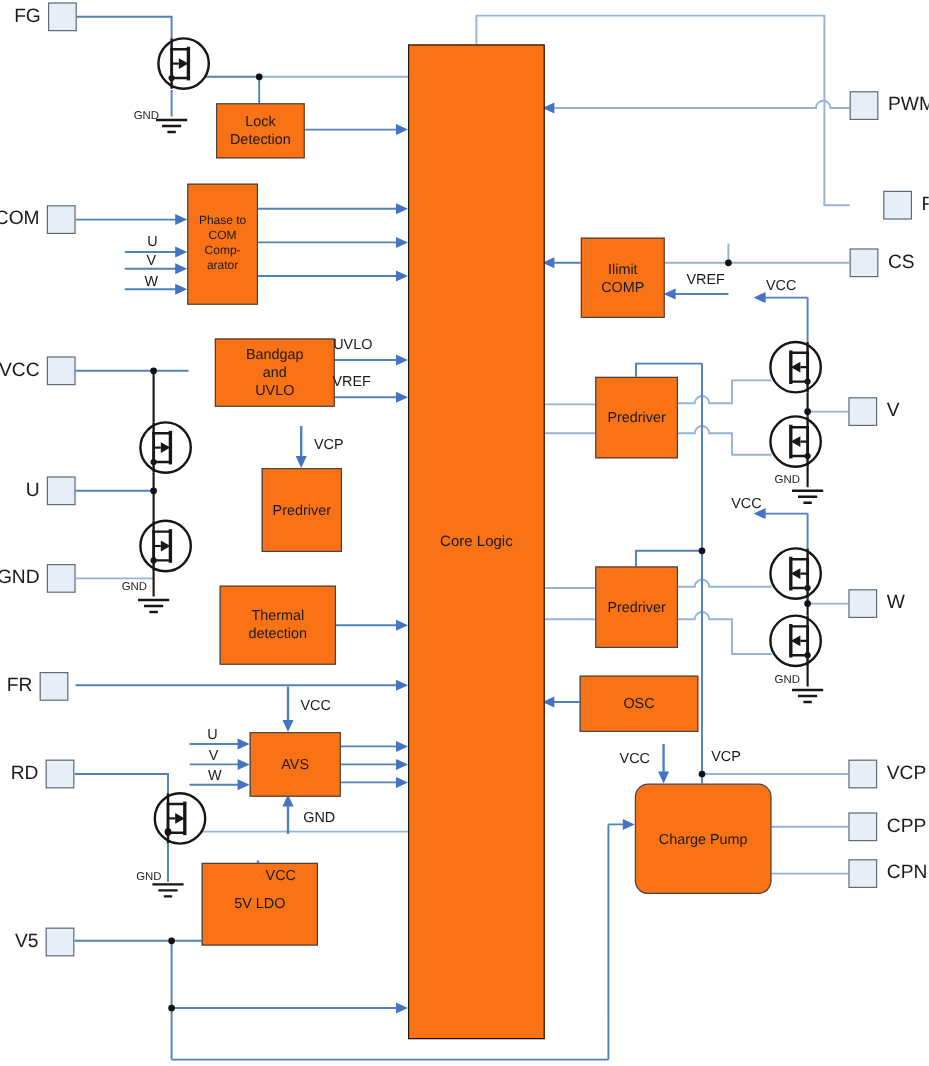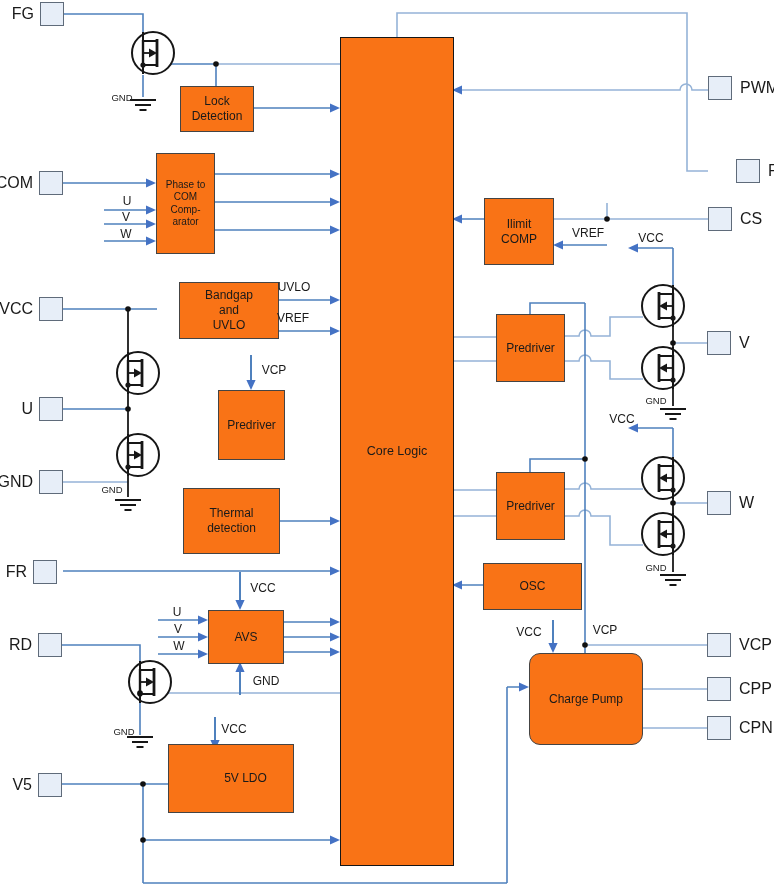--- a/index.html
+++ b/index.html
@@ -199,21 +199,21 @@
 COM
 Comp-
 arator</span></div>
   <div class="block" style="left:157px;top:282px;width:98px;height:55px;margin-left:22px;"><span>Bandgap
 and
 UVLO</span></div>
   <div class="block" style="left:218px;top:390px;width:65px;height:68px;"><span>Predriver</span></div>
   <div class="block" style="left:183px;top:488px;width:95px;height:64px;"><span>Thermal
 detection</span></div>
   <div class="block" style="left:208px;top:610px;width:74px;height:52px;"><span>AVS</span></div>
-  <div class="block" style="left:168px;top:744px;width:95px;height:67px;padding-left:29px;"><span>5V LDO</span></div>
+  <div class="block" style="left:168px;top:719px;width:95px;height:67px;"><span>5V LDO</span></div>
   <div class="block" style="left:484px;top:198px;width:68px;height:65px;"><span>Ilimit
 COMP</span></div>
   <div class="block" style="left:496px;top:314px;width:67px;height:66px;"><span>Predriver</span></div>
   <div class="block" style="left:496px;top:472px;width:67px;height:66px;"><span>Predriver</span></div>
   <div class="block" style="left:483px;top:563px;width:97px;height:45px;"><span>OSC</span></div>
   <div class="block" style="left:529px;top:653px;width:112px;height:90px;border-radius:11px;"><span>Charge Pump</span></div>
 
   <div class="pin left" style="left:40px;top:2px;width:24px;height:24px;">
       <div class="pin-box"></div>
       <span class="pin-label">FG</span>

